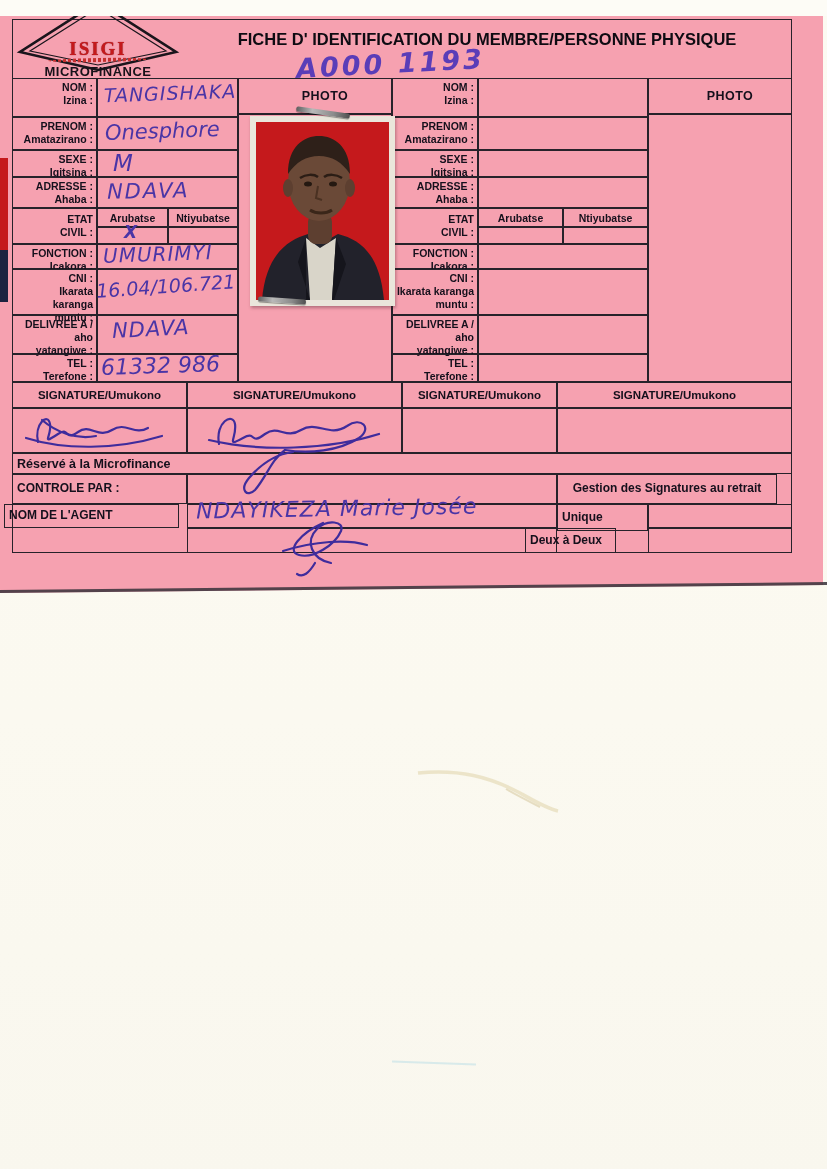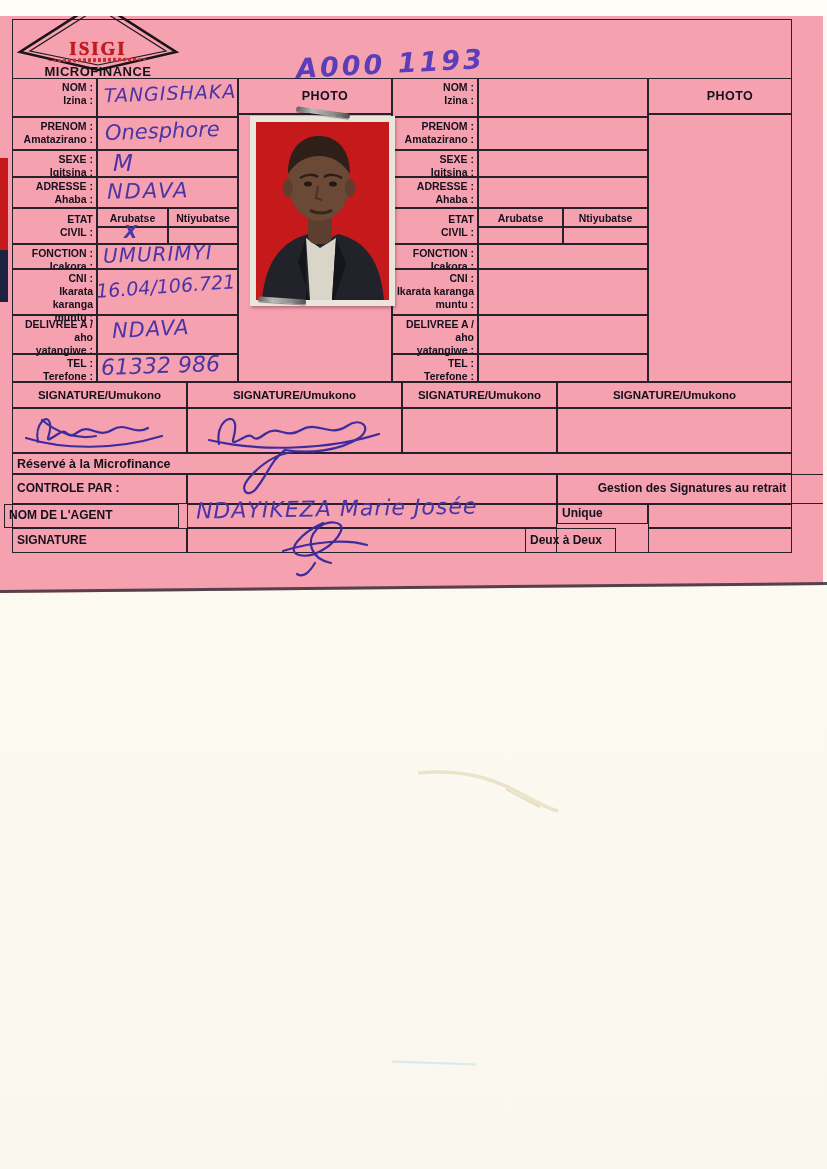--- a/index.html
+++ b/index.html
@@ -53,20 +53,21 @@
     <div class="logo">
       <svg width="168" height="62" viewBox="0 0 168 62">
         <polygon points="84,-14 162,36 84,54 6,36" fill="none" stroke="#1a151c" stroke-width="2.6"></polygon>
         <polygon points="84,-8 152,35 84,49 16,35" fill="none" stroke="#1a151c" stroke-width="1.2"></polygon>
       </svg>
       <div class="logo-name">ISIGI</div>
       <div class="logo-arc"></div>
       <div class="logo-caption">MICROFINANCE</div>
     </div>
 
+    <div class="title">FICHE D' IDENTIFICATION DU MEMBRE/PERSONNE PHYSIQUE</div>
     <div class="hand regno" style="left:296px;top:32px;">A000 1193</div>
 
     <div class="cell lab" style="left:12px;top:62px;width:85px;height:39px;">
       <span>NOM :</span>
         <span>Izina :</span>
     </div>
     <div class="cell" style="left:97px;top:62px;width:141px;height:39px;"></div>
     <div class="hand" style="left:104px;top:66px;font-size:19px;letter-spacing:1px;transform:rotate(-2deg);">TANGISHAKA</div>
 
     <div class="cell lab" style="left:12px;top:101px;width:85px;height:33px;">
@@ -208,29 +209,28 @@
     <svg class="sigsvg" style="left:187px;top:388px;width:215px;height:95px;" viewBox="0 0 215 95">
       <path d="M32,40 C28,18 46,8 48,20 C50,34 38,44 56,34 C70,26 62,42 78,30 C92,20 98,36 114,26 C130,16 142,34 160,22 C174,12 186,24 172,34 C152,47 122,50 98,46"></path>
       <path d="M98,46 C84,56 80,72 68,86 C60,94 52,86 62,74 C74,60 90,50 106,48"></path>
       <path d="M22,36 C72,48 142,46 192,30"></path>
     </svg>
 
     <div class="cell bcell" style="left:12px;top:458px;width:175px;height:30px;display:flex;align-items:center;">CONTROLE PAR :</div>
 
     <div class="cell bcell" style="left:12px;top:437px;width:780px;height:21px;font-size:12.5px;">Réservé à la Microfinance</div>
     <div class="cell" style="left:187px;top:458px;width:370px;height:30px;"></div>
-    <div class="cell bcell" style="left:557px;top:458px;width:270px;height:30px;display:flex;align-items:center;justify-content:center;text-align:left;">Gestion des Signatures au retrait</div>
+    <div class="cell bcell" style="left:557px;top:458px;width:220px;height:30px;display:flex;align-items:center;justify-content:center;text-align:left;">Gestion des Signatures au retrait</div>
 
     <div class="cell bcell" style="left:4px;top:488px;width:175px;height:24px;display:flex;align-items:center;">NOM DE L'AGENT</div>
     <div class="cell" style="left:187px;top:488px;width:370px;height:24px;"></div>
     <div class="hand" style="left:196px;top:480px;font-size:22px;letter-spacing:1px;transform:rotate(-1deg);">NDAYIKEZA Marie Josée</div>
-    <div class="cell bcell" style="left:557px;top:488px;width:91px;height:20px;display:flex;align-items:center;text-align:right;">Unique</div>
+    <div class="cell bcell" style="left:557px;top:488px;width:91px;height:27px;display:flex;align-items:center;text-align:right;">Unique</div>
     <div class="cell" style="left:648px;top:488px;width:144px;height:24px;"></div>
 
-    <div class="cell bcell" style="left:12px;top:512px;width:175px;height:25px;display:flex;align-items:center;">SIGNATURE</div>
     <div class="cell" style="left:187px;top:512px;width:370px;height:25px;"></div>
     <div class="cell bcell" style="left:525px;top:512px;width:91px;height:25px;display:flex;align-items:center;">Deux à Deux</div>
     <div class="cell" style="left:648px;top:512px;width:144px;height:25px;"></div>
 
     <svg class="sigsvg" style="left:255px;top:495px;width:120px;height:72px;" viewBox="0 0 120 72">
       <path d="M68,12 C46,22 30,40 44,44 C58,48 80,34 86,20 C90,10 72,8 62,18 C50,30 56,48 76,52"></path>
       <path d="M28,40 C60,30 92,28 112,34"></path>
       <path d="M60,52 C54,62 48,67 42,63"></path>
     </svg>
 

